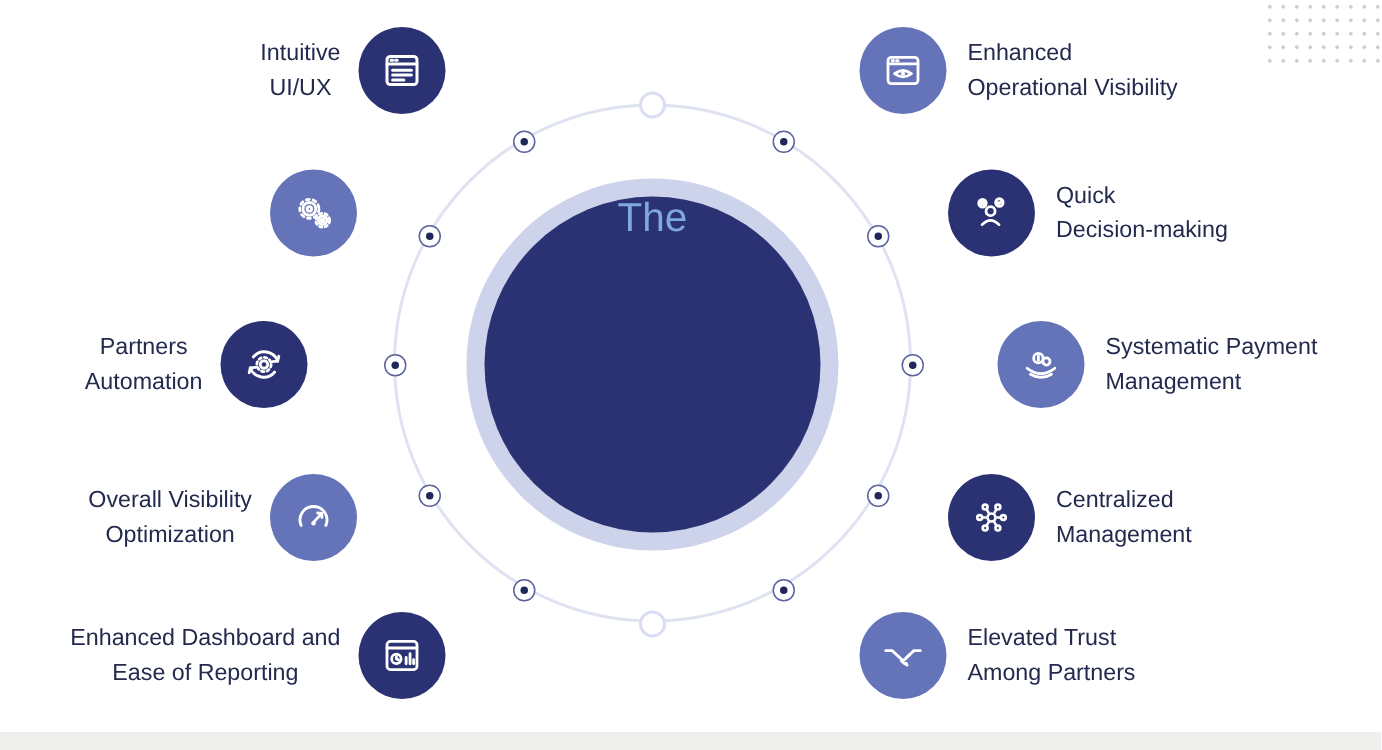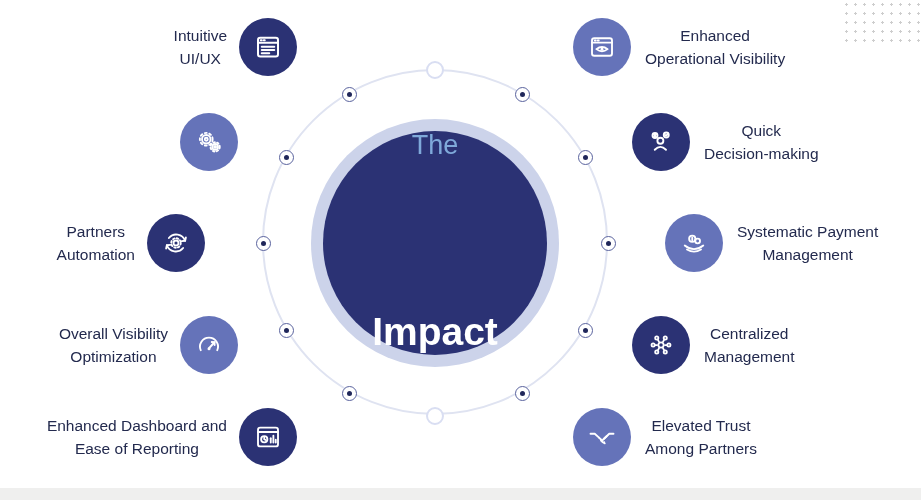--- a/index.html
+++ b/index.html
@@ -49,21 +49,21 @@
   
   .icon-badge{
     position:absolute;width:58px;height:58px;border-radius:50%;
     display:flex;align-items:center;justify-content:center;
   }
   .tone-dark{background:#2b3274;}
   .tone-light{background:#6573b9;}
   
   .item-label{
     position:absolute;font-size:15.5px;font-weight:500;line-height:23px;
-    color:#232a4e;white-space:nowrap;text-align:center;
+    color:#232a4e;white-space:nowrap;
   }
   .item-label.align-right{text-align:center;}
   .item-label div{white-space:nowrap;}
   svg{display:block;}
 </style>
 </head>
 <body>
 
 <div class="canvas">
 
@@ -100,21 +100,20 @@
   <span class="node bull" style="left:279px;top:150px">
       <i></i>
     </span>
   <span class="node bull" style="left:342px;top:87px">
       <i></i>
     </span>
 
   <div class="halo"></div>
   <div class="center-circle">
     <div class="center-line1">The</div>
-    <div class="center-line2">Impact</div>
   </div>
 
   <div class="item-label align-right" style="top:24px;right:694px">
     <div>Intuitive</div>
     <div>UI/UX</div>
   </div>
   <div class="icon-badge tone-dark" style="left:239px;top:18px">
     <svg width="30" height="30" viewBox="0 0 24 24" fill="none" stroke="#fff" stroke-width="1.6" stroke-linecap="round" stroke-linejoin="round">
       <rect x="4" y="4.5" width="16" height="15" rx="1.8"></rect>
       <line x1="4" y1="8.5" x2="20" y2="8.5"></line>

